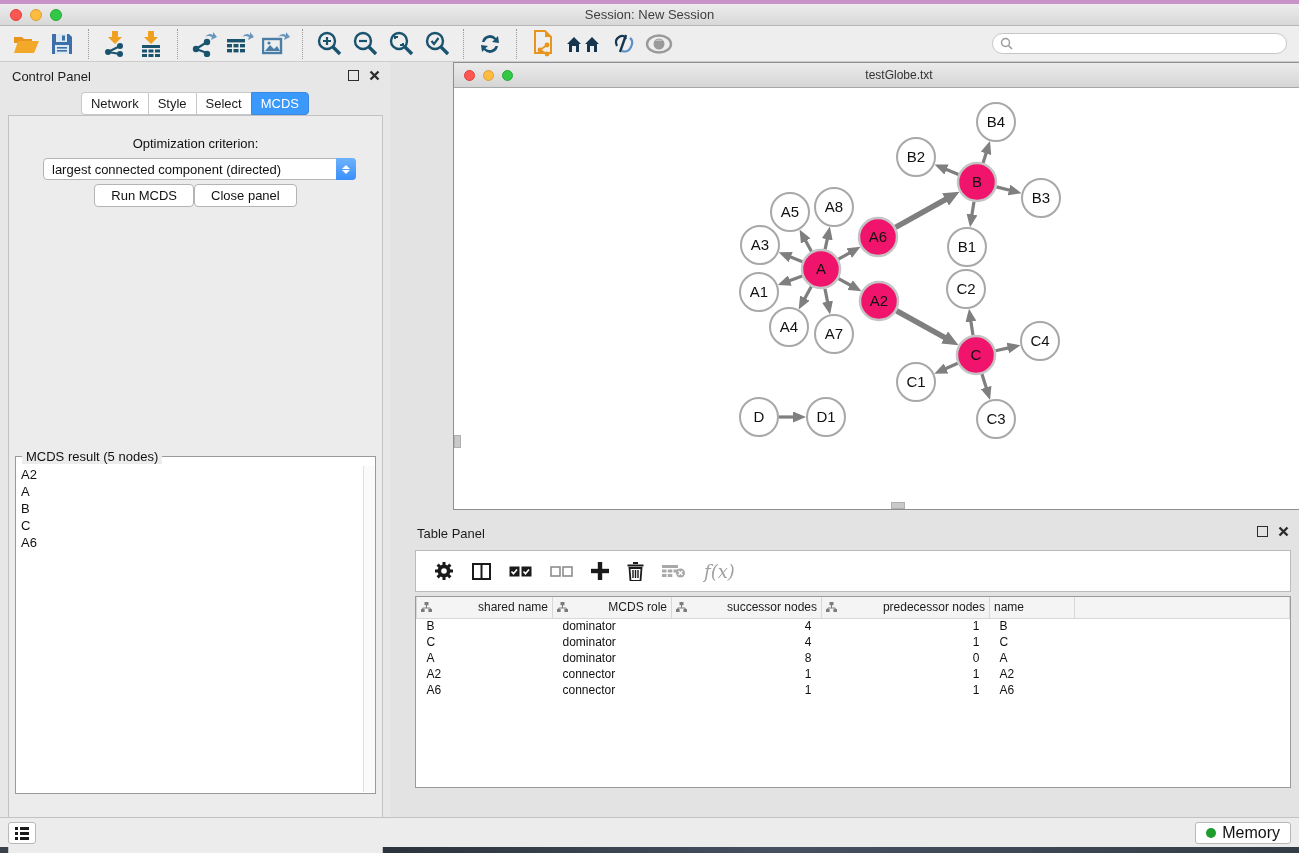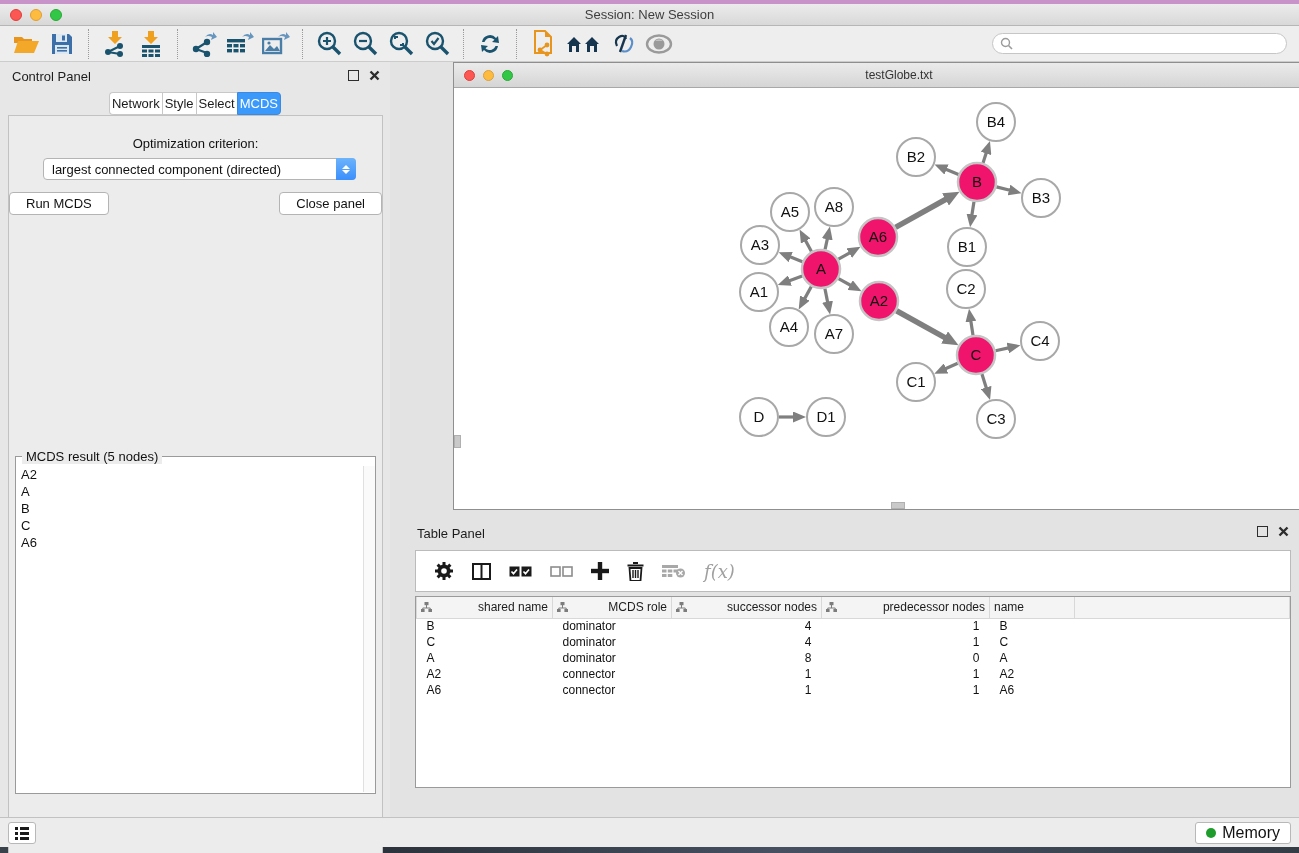--- a/index.html
+++ b/index.html
@@ -38,41 +38,41 @@
 
   
   #control-panel { left:0; top:62px; width:390px; height:755px; background:#e7e7e7; }
   #cp-header { position:absolute; left:0; top:0; width:100%; height:28px;
     display:flex; align-items:center; }
   #cp-title { font-size:13px; color:#1c1c1c; margin-left:12px; }
   .panel-btns { position:absolute; right:10px; top:8px; display:flex; gap:10px; }
   .float-box { width:11px; height:11px; border:1.5px solid #2d2d2d; background:transparent; }
   .tabrow { position:absolute; left:0; width:100%; display:flex; justify-content:center; }
   #cp-tabs { top:30px; }
-  .tab { font-size:13px; padding:3px 2px; background:#ffffff;
+  .tab { font-size:13px; padding:3px 9px; background:#ffffff;
     border:1px solid #c8c8c8; border-right:none; color:#1c1c1c; }
   .tab:first-child { border-radius:4px 0 0 4px; }
   .tab:last-child { border-radius:0 4px 4px 0; border-right:1px solid #c8c8c8; }
   .tab.active { background:#3b99fc; color:#ffffff; border-color:#3b8ae0; }
   #cp-body { position:absolute; left:8px; top:53px; width:375px; height:842px;
     background:#ececec; border:1px solid #c2c2c2; }
   #opt-label { position:absolute; top:20px; width:100%; text-align:center;
     font-size:13px; color:#111111; }
   #criterion { position:absolute; left:34px; top:42px; width:313px; height:22px;
     background:#ffffff; border:1px solid #b4b4b4; border-radius:4px;
     display:flex; align-items:center; }
   #criterion-text { flex:1; font-size:13px; padding-left:8px; color:#111; white-space:nowrap; }
   #criterion-step { width:20px; height:22px; margin-right:-1px;
     background:linear-gradient(#6db3fb,#3b8ffc); border-radius:0 4px 4px 0;
     display:flex; flex-direction:column; align-items:center; justify-content:center; gap:1px; }
   .chev { width:0; height:0; border-left:4px solid transparent; border-right:4px solid transparent; }
   .chev.up { border-bottom:4px solid #ffffff; }
   .chev.down { border-top:4px solid #ffffff; }
-  .cp-buttons { position:absolute; top:76px; width:100%; display:flex;
-    justify-content:space-between; gap:0; }
+  .cp-buttons { position:absolute; top:68px; width:100%; display:flex;
+    justify-content:center; gap:0; }
   .push-btn { background:#ffffff; border:1px solid #b4b4b4; border-radius:4px;
     font-size:13px; color:#111; padding:3px 16px; height:23px;
     font-family:"Liberation Sans",sans-serif; }
   #mcds-group { position:absolute; left:6px; top:340px; width:361px; height:338px;
     border:1px solid #9a9a9a; background:#ffffff; }
   #mcds-group-title { position:absolute; left:6px; top:-8px; background:#ececec;
     padding:0 4px; font-size:13px; color:#111; }
   #mcds-list { position:absolute; left:1px; top:9px; width:346px; bottom:1px;
     background:#ffffff; overflow:hidden; }
   .mcds-item { font-size:13px; color:#111; padding:1px 0 1px 4px; line-height:15px; }

